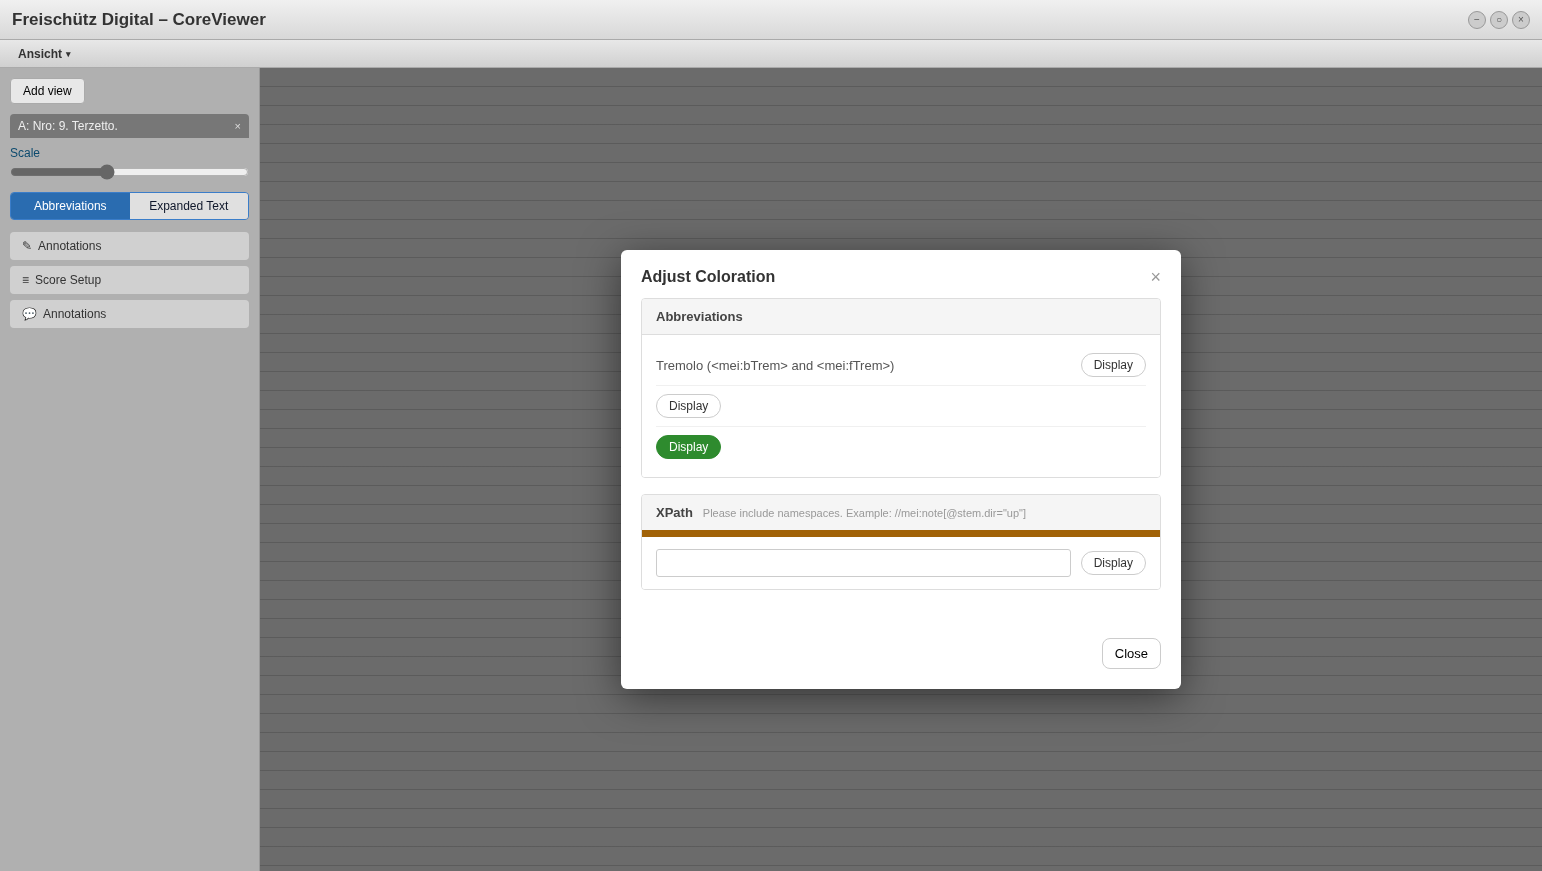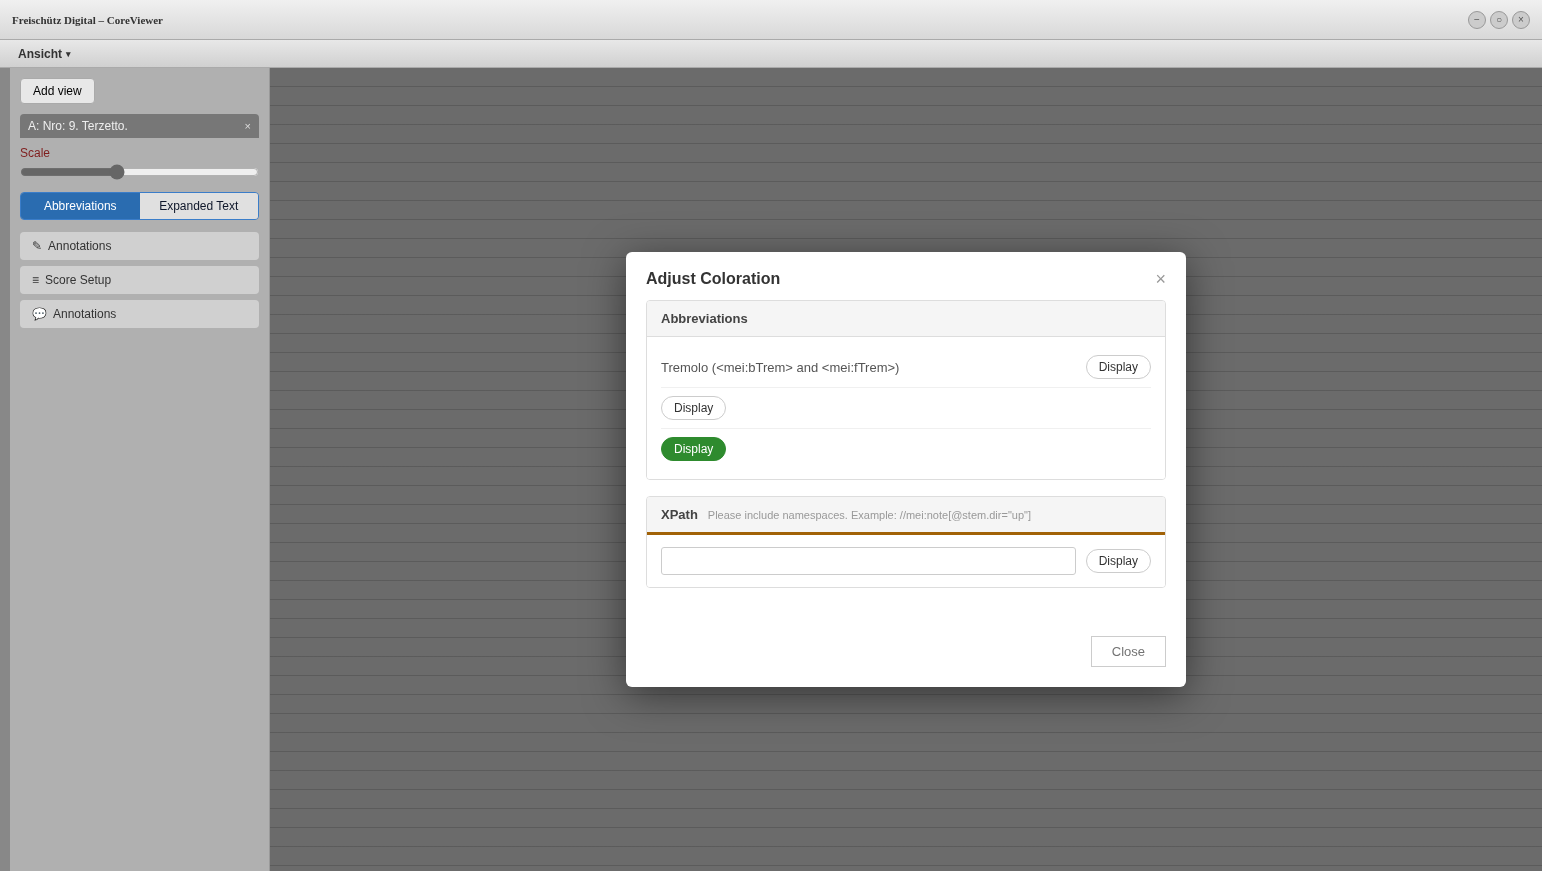--- a/index.html
+++ b/index.html
@@ -18,24 +18,23 @@
       background: linear-gradient(to bottom, #f0f0f0, #d8d8d8);
       border-bottom: 1px solid #aaa;
       height: 40px;
       display: flex;
       align-items: center;
       padding: 0 12px;
       position: relative;
       z-index: 10;
     }
     .title-bar-title {
-      font-size: 11px;
+      font-size: 17px;
       font-weight: bold;
       color: #333;
-      font-family: Liberation Serif, serif;
     }
     .window-controls {
       position: absolute;
       right: 12px;
       top: 50%;
       transform: translateY(-50%);
       display: flex;
       gap: 4px;
     }
     .window-btn {
@@ -72,21 +71,20 @@
       align-items: center;
       gap: 4px;
       font-weight: bold;
     }
 
     
     .main-area {
       display: flex;
       height: calc(871px - 40px - 28px);
       position: relative;
-      margin-left: 10px;
     }
 
     
     .sidebar {
       width: 260px;
       background: #b0b0b0;
       border-right: 1px solid #999;
       padding: 10px;
       flex-shrink: 0;
       position: relative;
@@ -112,21 +110,21 @@
       justify-content: space-between;
       margin-bottom: 8px;
     }
     .panel-close {
       cursor: pointer;
       font-size: 11px;
       color: #ddd;
     }
     .scale-label {
       font-size: 12px;
-      color: #7f1d1d;
+      color: #0c4a6e;
       margin-bottom: 4px;
       font-weight: 500;
     }
     .scale-slider {
       width: 100%;
       margin-bottom: 12px;
       accent-color: #666;
     }
     .tab-group {
       display: flex;
@@ -275,21 +273,21 @@
     }
     .btn-display.active {
       background: #2e8b2e;
       border-color: #2e8b2e;
       color: white;
     }
 
     
     .xpath-header {
       background: #f5f5f5;
-      border-bottom: 3px solid #a16207;
+      border-bottom: 7px solid #a16207;
       padding: 10px 14px;
       display: flex;
       align-items: center;
       gap: 10px;
     }
     .xpath-label {
       font-size: 13px;
       font-weight: 700;
       color: #444;
     }
@@ -315,25 +313,25 @@
 
     
     .modal-footer {
       padding: 12px 20px 20px;
       display: flex;
       justify-content: flex-end;
     }
     .btn-close {
       background: white;
       border: 1px solid #ccc;
-      border-radius: 0;
-      padding: 7px 20px;
+      border-radius: 8px;
+      padding: 7px 12px;
       font-size: 13px;
       cursor: pointer;
-      color: #737373;
+      color: #000000;
     }
 
     
     .chevron::after {
       content: ' ▾';
       font-size: 9px;
     }
   </style>
 </head>
 <body>

